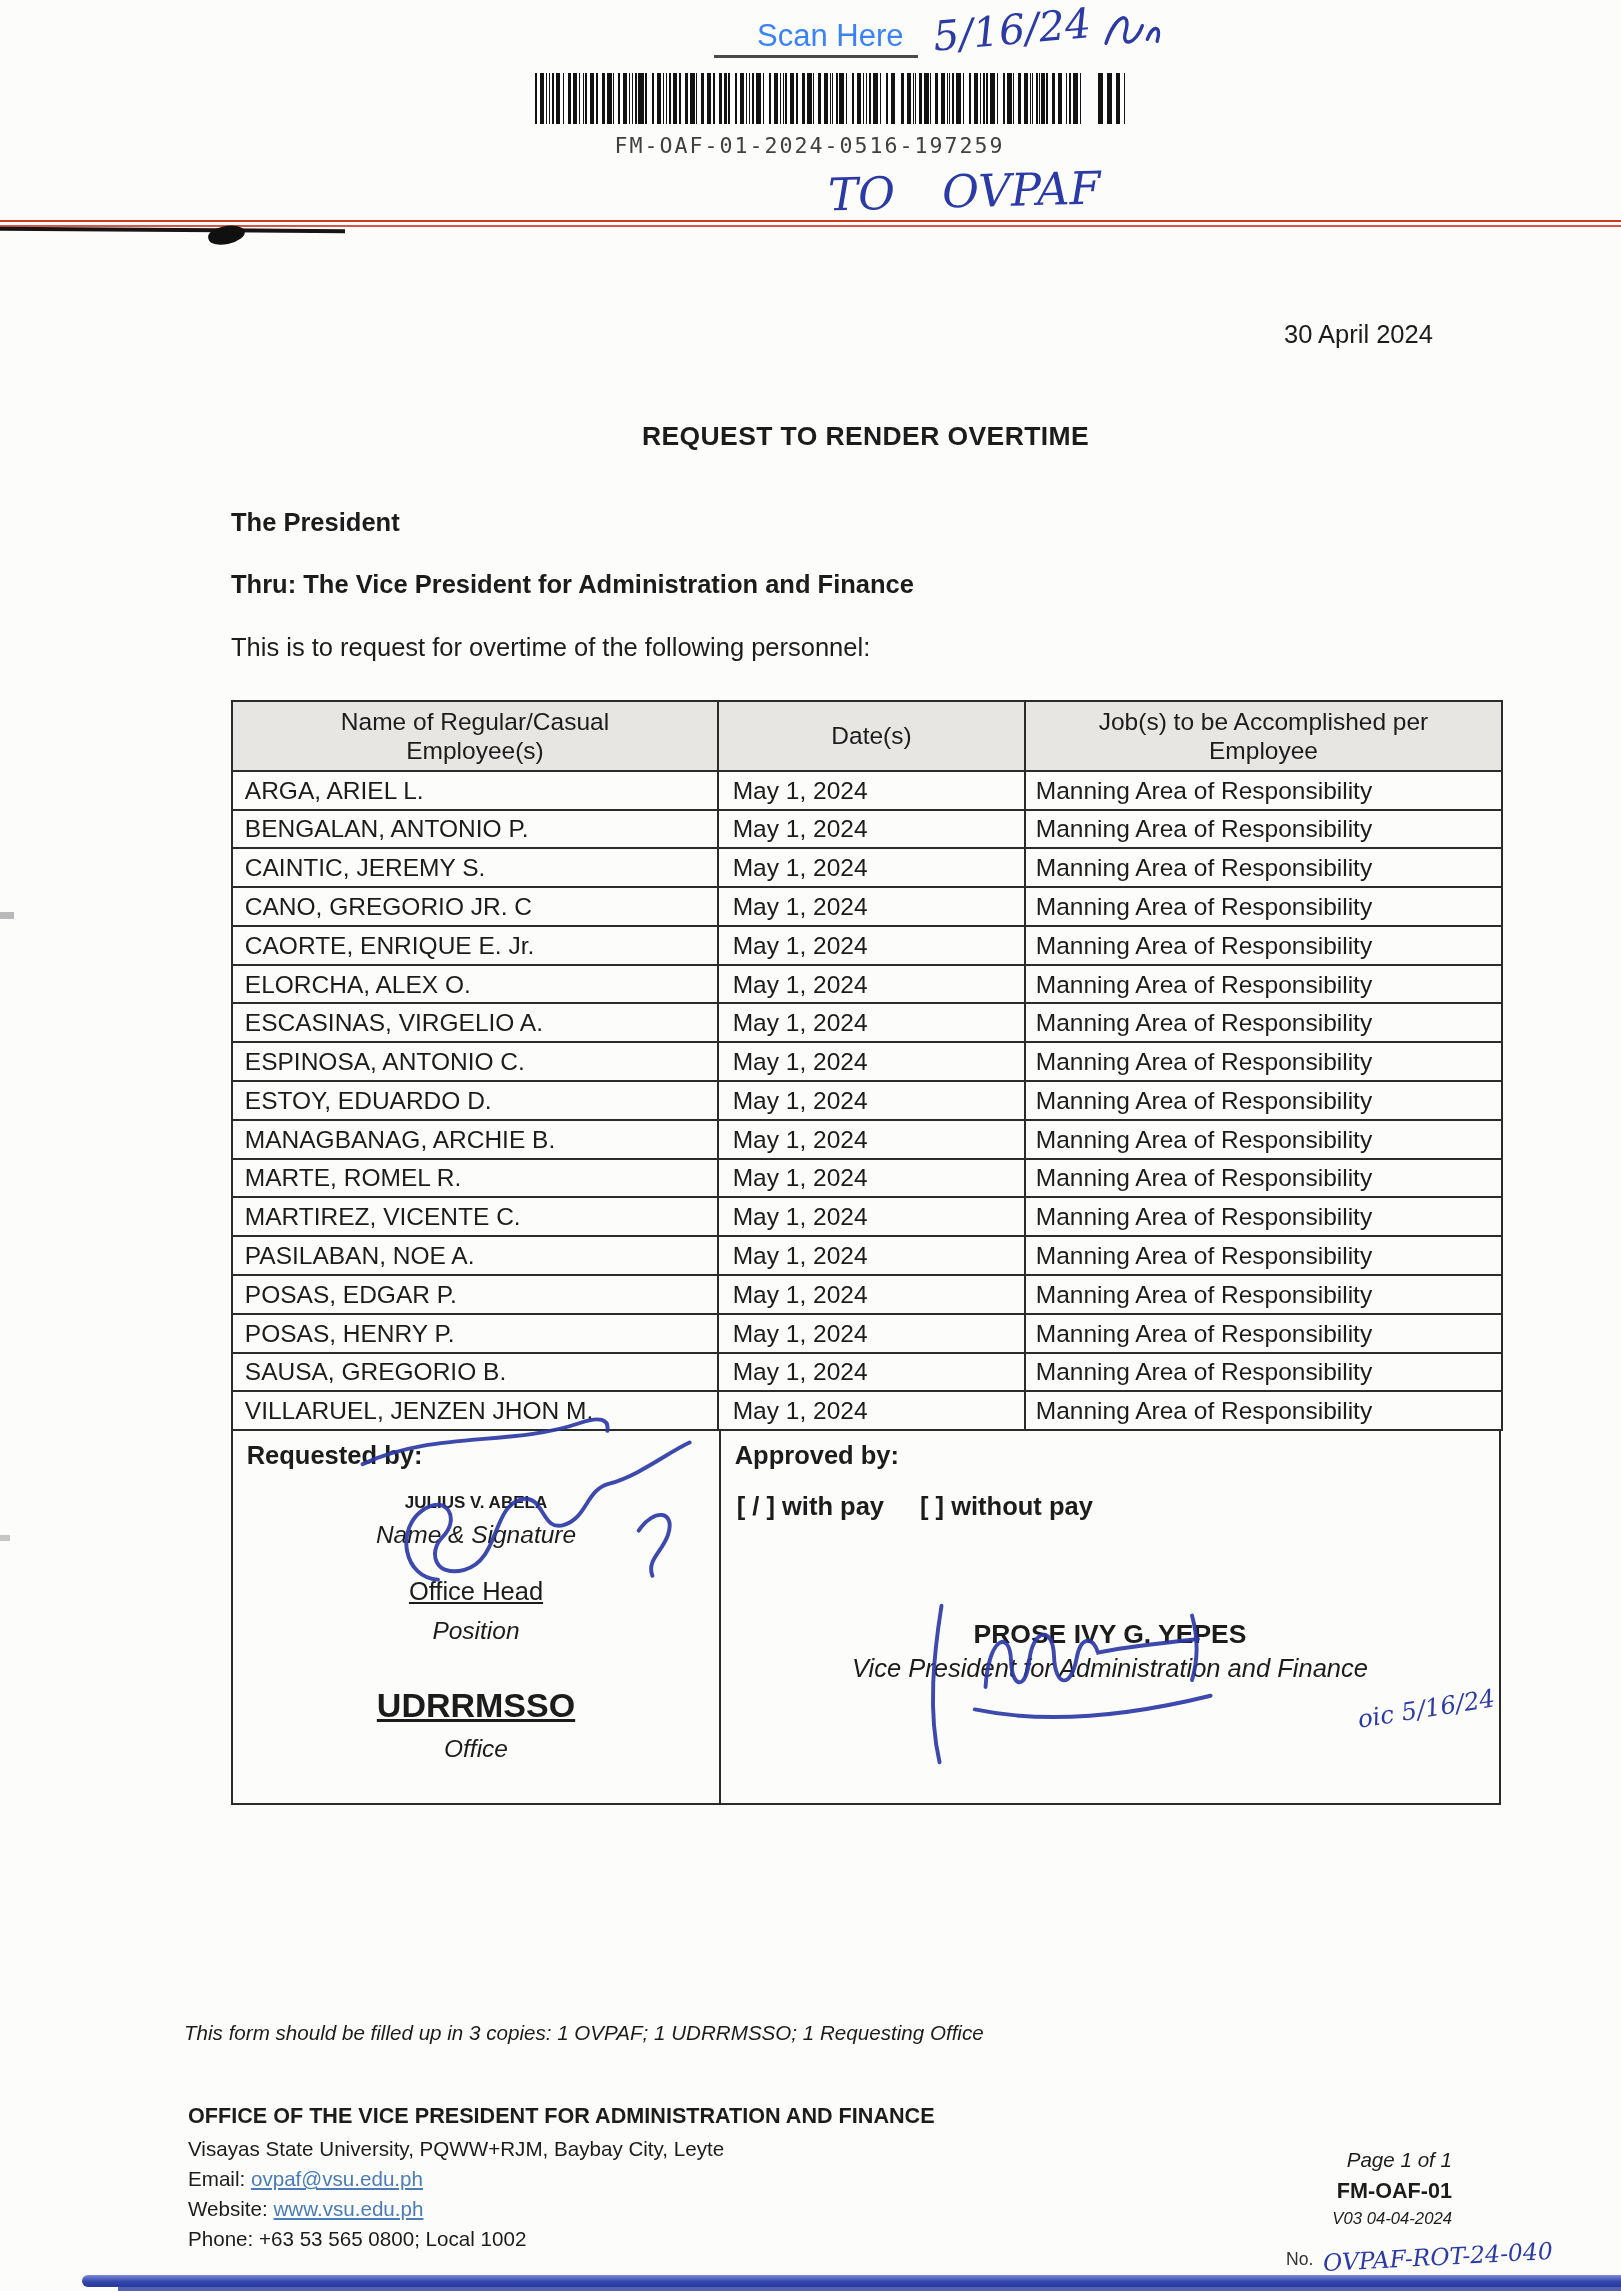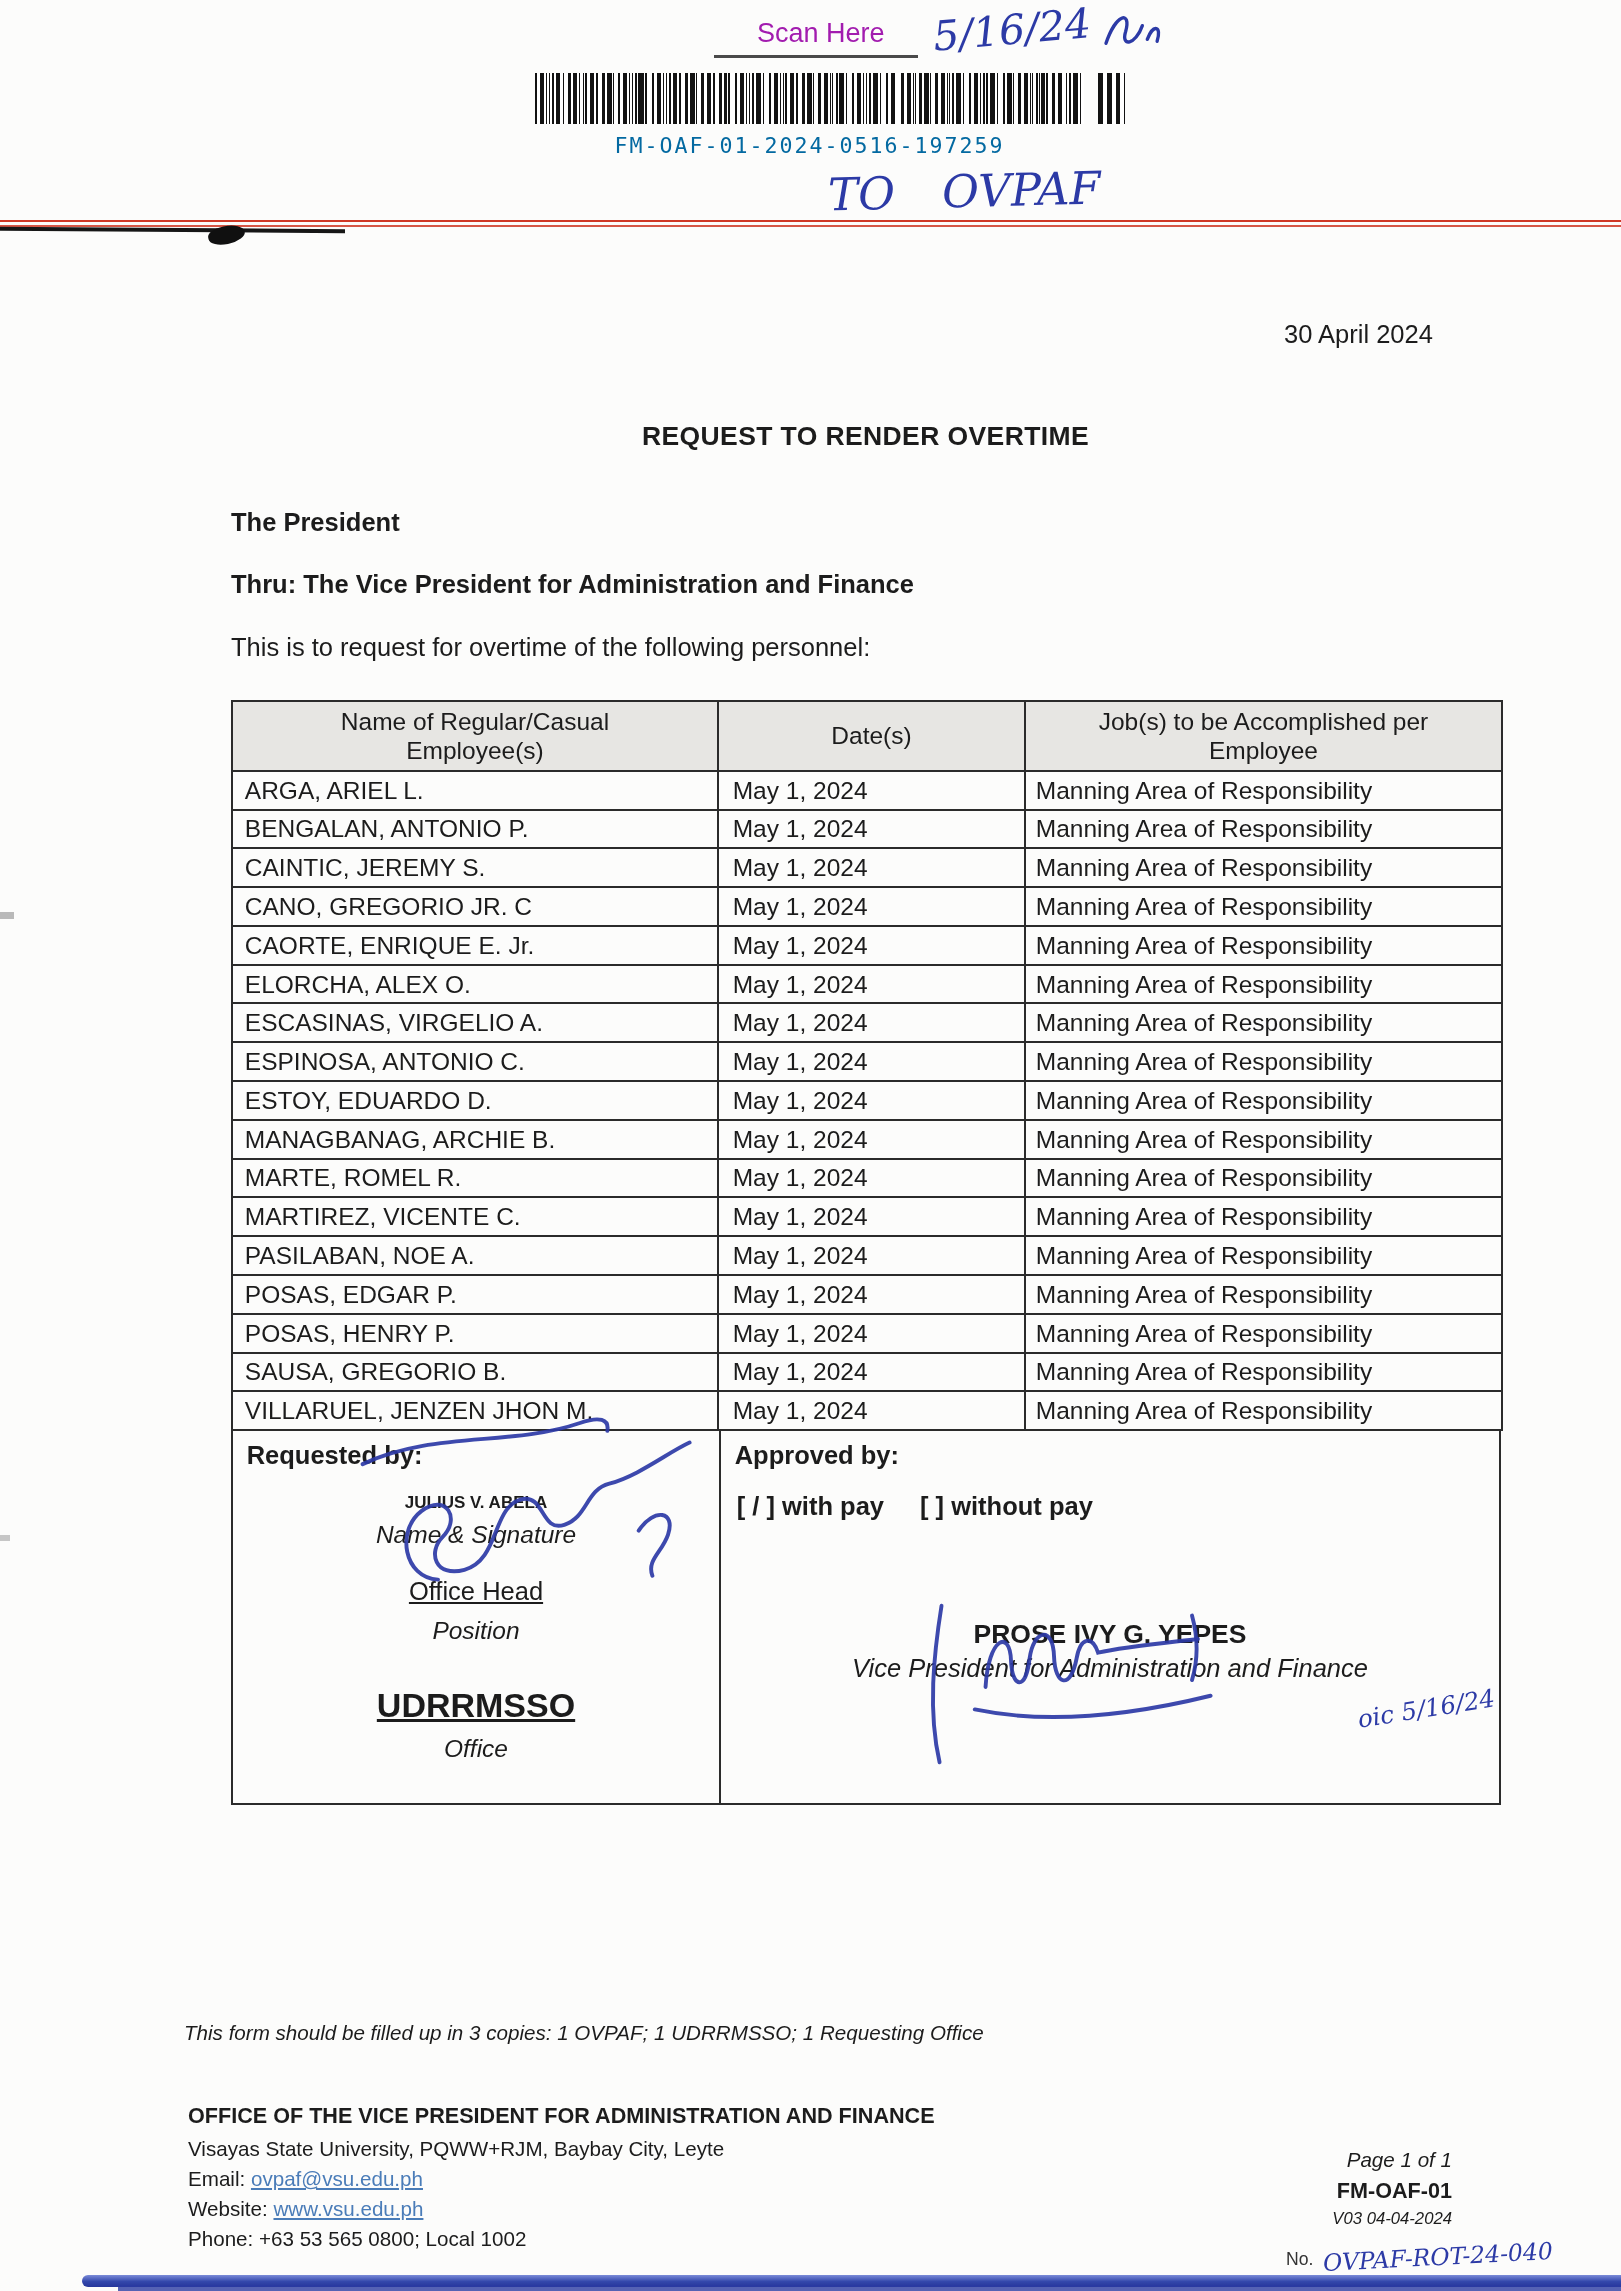--- a/index.html
+++ b/index.html
@@ -7,40 +7,40 @@
     --red_rule:#cf3826;
     --link:#4a7cb8;
   }
   html,body{margin:0;padding:0;background:#9a9a9a;}
   .page{
     position:relative;width:1621px;height:2292px;margin:0 auto;
     background:#fcfcfb;color:#1c1c1c;overflow:hidden;
     font-family:"Liberation Sans",sans-serif;
   }
   
-  .scan-here{position:absolute;left:757px;top:17.6px;font-size:27px;color:#a21caf;}
+  .scan-here{position:absolute;left:757px;top:17.6px;font-size:31px;color:#3b82f6;}
   .scan-underline{position:absolute;left:714px;top:55px;width:204px;height:2.9px;background:#4a4a4a;}
   .hw{font-family:"DejaVu Serif",serif;font-style:italic;color:var(--ink);}
   .hw-date-top{position:absolute;left:933px;top:5.9px;font-size:41px;transform:rotate(-5deg);}
   .hw-flourish{position:absolute;left:1100px;top:2px;}
   .hw-routing{position:absolute;left:828px;top:165px;font-size:45px;transform:rotate(-1.5deg);word-spacing:33px;}
   .barcode{
     position:absolute;left:535px;top:73px;width:549px;height:51px;
     background:
       repeating-linear-gradient(90deg,#121212 0 2px,transparent 2px 4.9px,#121212 4.9px 8.8px,transparent 8.8px 10.8px,#121212 10.8px 11.8px,transparent 11.8px 16.7px),
       repeating-linear-gradient(90deg,#121212 0 1px,transparent 1px 6.9px);
     background-color:#fff;
   }
   .barcode-end{
     position:absolute;left:1098px;top:73px;width:27.4px;height:51px;
     background:repeating-linear-gradient(90deg,#121212 0 4.9px,#fff 4.9px 8.8px);
   }
   .barcode-text{
     position:absolute;left:486px;top:133px;width:647px;text-align:center;
-    font-family:"DejaVu Sans Mono",monospace;font-size:21.6px;letter-spacing:2px;color:#0369a1;
+    font-family:"DejaVu Sans Mono",monospace;font-size:21.6px;letter-spacing:2px;color:#404040;
   }
   .red-rule{position:absolute;left:0;width:100%;height:2px;background:var(--red_rule);}
   .rr1{top:220px;}
   .rr2{top:225px;opacity:.85;}
   .black-line{position:absolute;left:0;top:228px;width:345px;height:3.9px;background:#161616;transform:rotate(.4deg);}
   .ink-blob{position:absolute;left:208px;top:226px;width:37px;height:17.6px;background:#101010;border-radius:45% 55% 50% 50%;transform:rotate(-12deg);}
   .edge-mark1{position:absolute;left:0;top:912px;width:13.7px;height:6.9px;background:#b9b9b9;}
   .edge-mark2{position:absolute;left:0;top:1535px;width:9.8px;height:5.9px;background:#c6c6c6;}
   
   .doc-date{position:absolute;left:1284px;top:320px;font-size:25.5px;}

